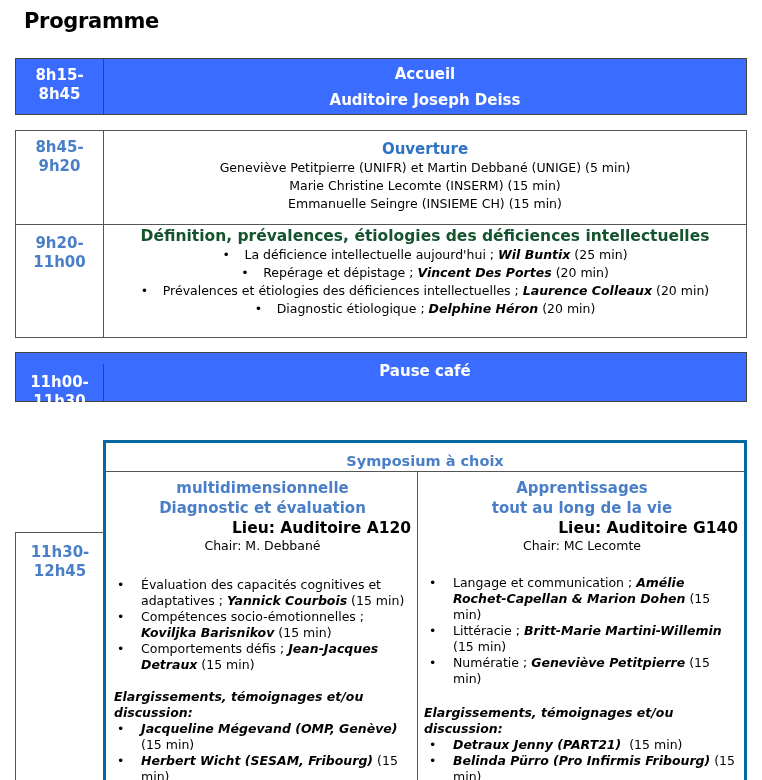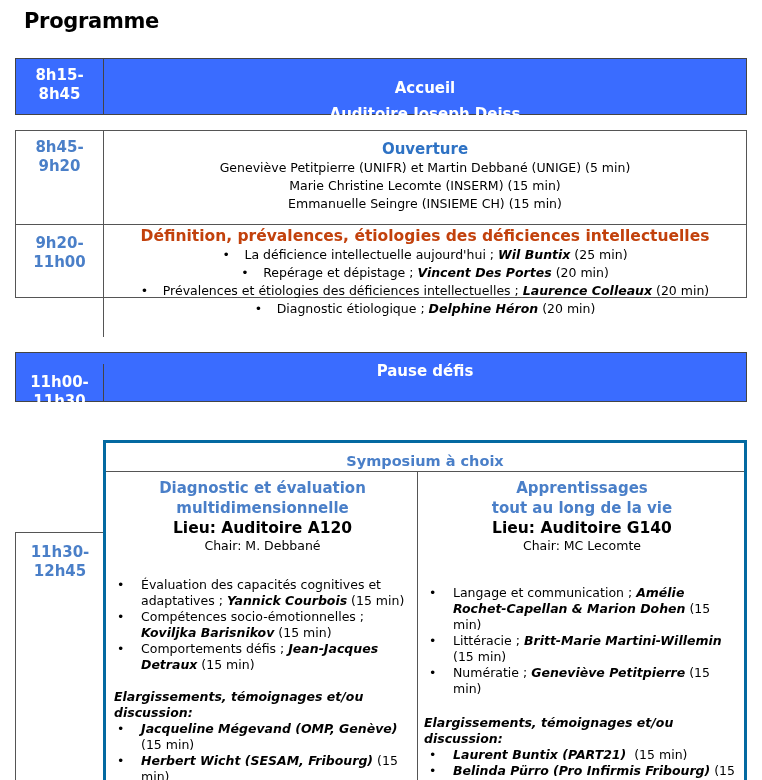--- a/index.html
+++ b/index.html
@@ -8,59 +8,59 @@
   .title { position: absolute; left: 24px; top: 9px; font-size: 21px; font-weight: bold; letter-spacing: -0.3px; }
   .blk { position: absolute; left: 15px; width: 732px; box-sizing: border-box; border: 1px solid #555; }
   .blue { background: #3a6cff; border-color: #444; }
   .row { display: flex; box-sizing: border-box; }
   .tcell { width: 88px; box-sizing: border-box; border-right: 1px solid #555; text-align: center;
            font-weight: bold; font-size: 15px; line-height: 19px; padding-top: 7px; }
   .ccell { flex: 1; text-align: center; font-size: 12.5px; line-height: 18px; }
   .white-t { color: #ffffff; }
   .blue-t { color: #4a7fc8; }
   .head { color: #2e72c4; font-weight: bold; font-size: 15px; line-height: 19px; }
-  .head2 { color: #c2410c; font-weight: bold; font-size: 15px; line-height: 19px; }
+  .head2 { color: #14532d; font-weight: bold; font-size: 15px; line-height: 19px; }
   .bul { display: inline-block; width: 22px; text-align: left; }
   .it { font-weight: bold; font-style: italic; text-align: center; }
   .sym { position: absolute; left: 103px; top: 440px; width: 644px; height: 353px; box-sizing: border-box; border: 3px solid #0369a1; }
   .sym-head { height: 28px; border-bottom: 1px solid #555; text-align: center; color: #4a7fc8; font-weight: bold; font-size: 14.5px; line-height: 36px; }
   .sym-cols { display: flex; height: 323px; }
   .scol { box-sizing: border-box; padding: 6px 6px 0 8px; font-size: 12.5px; line-height: 16px; }
   .scol.l { width: 312px; border-right: 1px solid #555; }
   .scol.r { flex: 1; }
   .scol .ch { text-align: center; }
   .scol .ch .h { color: #4a7fc8; font-weight: bold; font-size: 15px; line-height: 20px; }
-  .scol .ch .lieu { font-weight: bold; font-size: 15.5px; line-height: 20px; }
+  .scol .ch .lieu { font-weight: bold; font-size: 15.5px; line-height: 20px; text-align: right; }
   .scol .ch .chair { font-size: 12.5px; line-height: 16px; }
   ul.bl { list-style: none; margin: 0; padding: 0; }
   ul.bl li { position: relative; padding-left: 27px; }
   ul.bl li::before { content: "•"; position: absolute; left: 3px; top: 0; }
   .sub { font-style: italic; font-weight: bold; margin-top: 16px; }
   .tcol-sym { position: absolute; left: 15px; top: 532px; width: 89px; height: 306px; box-sizing: border-box; border: 1px solid #555; border-right: none;
               text-align: center; color: #4a7fc8; font-weight: bold; font-size: 15px; line-height: 19px; padding-top: 10px; }
 </style>
 </head>
 <body>
 
 <div class="title">Programme</div>
 
 <div class="blk blue" style="top:58px;height:57px;">
   <div class="row" style="height:100%;">
     <div class="tcell white-t" style="border-right-color:#444;">
       <div>8h15-</div>
       <div>8h45</div>
     </div>
-    <div class="ccell white-t" style="font-weight:bold;font-size:15px;line-height:19px;padding-top:20px;">
+    <div class="ccell white-t" style="font-weight:bold;font-size:15px;line-height:19px;padding-top:6px;">
       <div>Accueil</div>
       <div style="margin-top:7px;">Auditoire Joseph Deiss</div>
     </div>
   </div>
 </div>
 
-<div class="blk" style="top:130px;height:168px;">
+<div class="blk" style="top:130px;height:208px;">
   <div class="row" style="height:94px;border-bottom:1px solid #555;">
     <div class="tcell blue-t">
       <div>8h45-</div>
       <div>9h20</div>
     </div>
     <div class="ccell" style="padding-top:9px;">
       <div class="head">Ouverture</div>
       <div>Geneviève Petitpierre (UNIFR) et Martin Debbané (UNIGE) (5 min)</div>
       <div>Marie Christine Lecomte (INSERM) (15 min)</div>
       <div>Emmanuelle Seingre (INSIEME CH) (15 min)</div>
@@ -80,36 +80,36 @@
     </div>
   </div>
 </div>
 
 <div class="blk blue" style="top:352px;height:50px;">
   <div class="row" style="height:100%;">
     <div class="tcell white-t" style="padding-top:9px;border-right-color:#444;margin-top:11px;">
       <div>11h00-</div>
       <div>11h30</div>
     </div>
-    <div class="ccell white-t" style="font-weight:bold;font-size:15px;padding-top:9px;">Pause défis</div>
+    <div class="ccell white-t" style="font-weight:bold;font-size:15px;padding-top:9px;">Pause café</div>
   </div>
 </div>
 
 <div class="tcol-sym">
   <div>11h30-</div>
   <div>12h45</div>
 </div>
 
 <div class="sym">
   <div class="sym-head">Symposium à choix</div>
   <div class="sym-cols">
     <div class="scol l">
       <div class="ch">
+        <div class="h">multidimensionnelle</div>
         <div class="h">Diagnostic et évaluation</div>
-        <div class="h">multidimensionnelle</div>
         <div class="lieu">Lieu: Auditoire A120</div>
         <div class="chair">Chair: M. Debbané</div>
       </div>
       <ul class="bl" style="margin-top:23px;">
         <li><span>Évaluation des capacités cognitives et adaptatives ; </span><span class="it">Yannick Courbois</span><span> (15 min)</span></li>
         <li><span>Compétences socio-émotionnelles ; </span><br><span class="it">Koviljka Barisnikov</span><span> (15 min)</span></li>
         <li><span>Comportements défis ; </span><span class="it">Jean-Jacques Detraux</span><span> (15 min)</span></li>
       </ul>
       <div class="sub">Elargissements, témoignages et/ou discussion:</div>
       <ul class="bl">
@@ -117,25 +117,25 @@
         <li><span class="it">Herbert Wicht (SESAM, Fribourg)</span><span> (15 min)</span></li>
       </ul>
     </div>
     <div class="scol r">
       <div class="ch">
         <div class="h">Apprentissages</div>
         <div class="h">tout au long de la vie</div>
         <div class="lieu">Lieu: Auditoire G140</div>
         <div class="chair">Chair: MC Lecomte</div>
       </div>
-      <ul class="bl" style="margin-top:31px;">
+      <ul class="bl" style="margin-top:21px;">
         <li><span>Langage et communication ; </span><span class="it">Amélie Rochet-Capellan &amp; Marion Dohen</span><span> (15 min)</span></li>
         <li><span>Littéracie ; </span><span class="it">Britt-Marie Martini-Willemin</span><span> (15 min)</span></li>
         <li><span>Numératie ; </span><span class="it">Geneviève Petitpierre</span><span> (15 min)</span></li>
       </ul>
       <div class="sub" style="margin-top:18px;margin-left:-2px;">Elargissements, témoignages et/ou discussion:</div>
       <ul class="bl">
-        <li><span class="it">Laurent Buntix (PART21)</span><span style="white-space:pre;">  (15 min)</span></li>
+        <li><span class="it">Detraux Jenny (PART21)</span><span style="white-space:pre;">  (15 min)</span></li>
         <li><span class="it">Belinda Pürro (Pro Infirmis Fribourg)</span><span> (15 min)</span></li>
       </ul>
     </div>
   </div>
 </div>
 
 </body></html>

